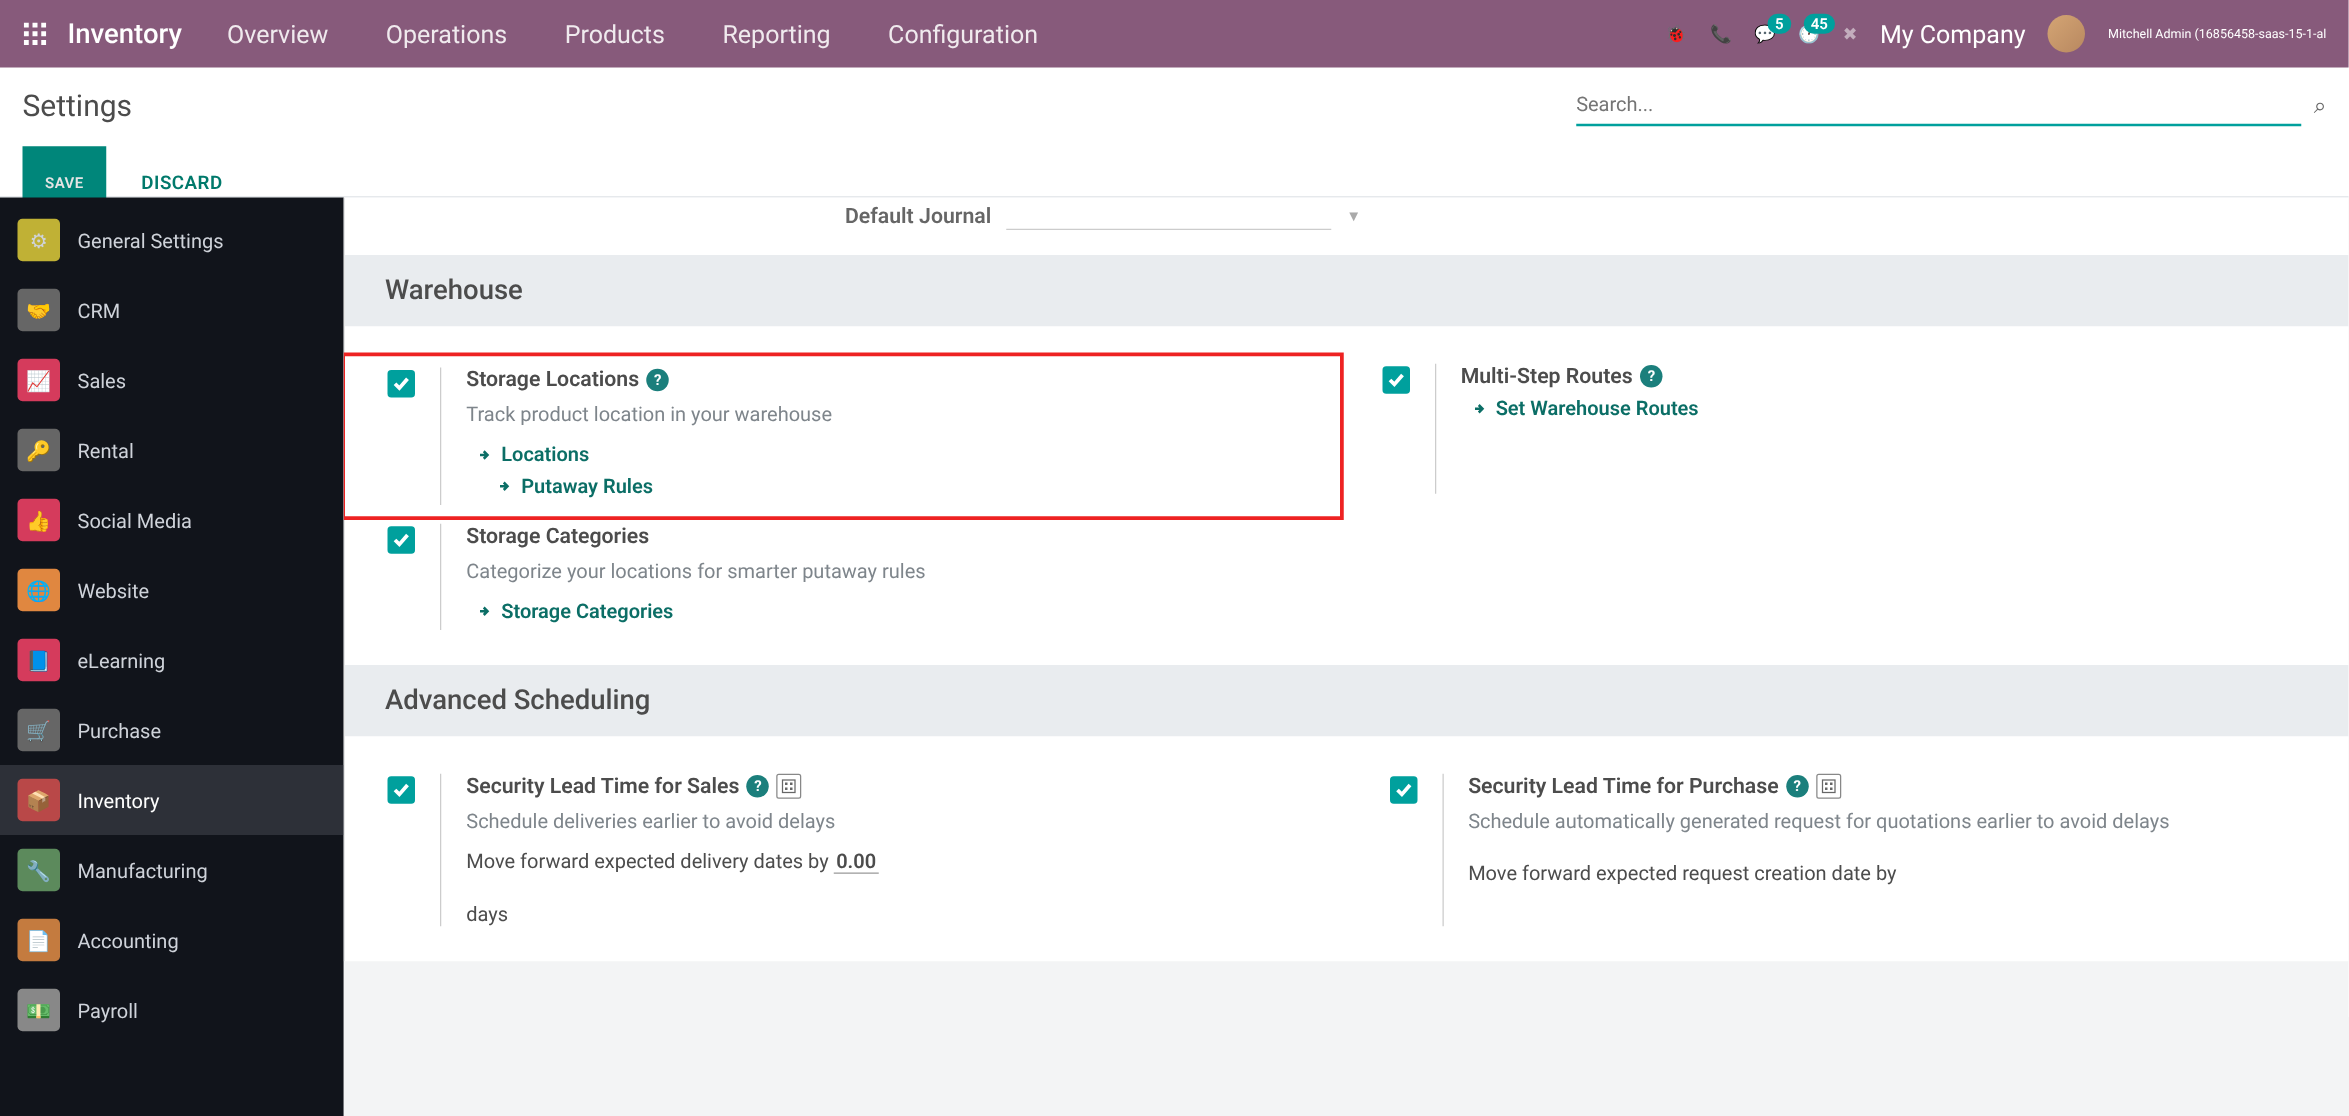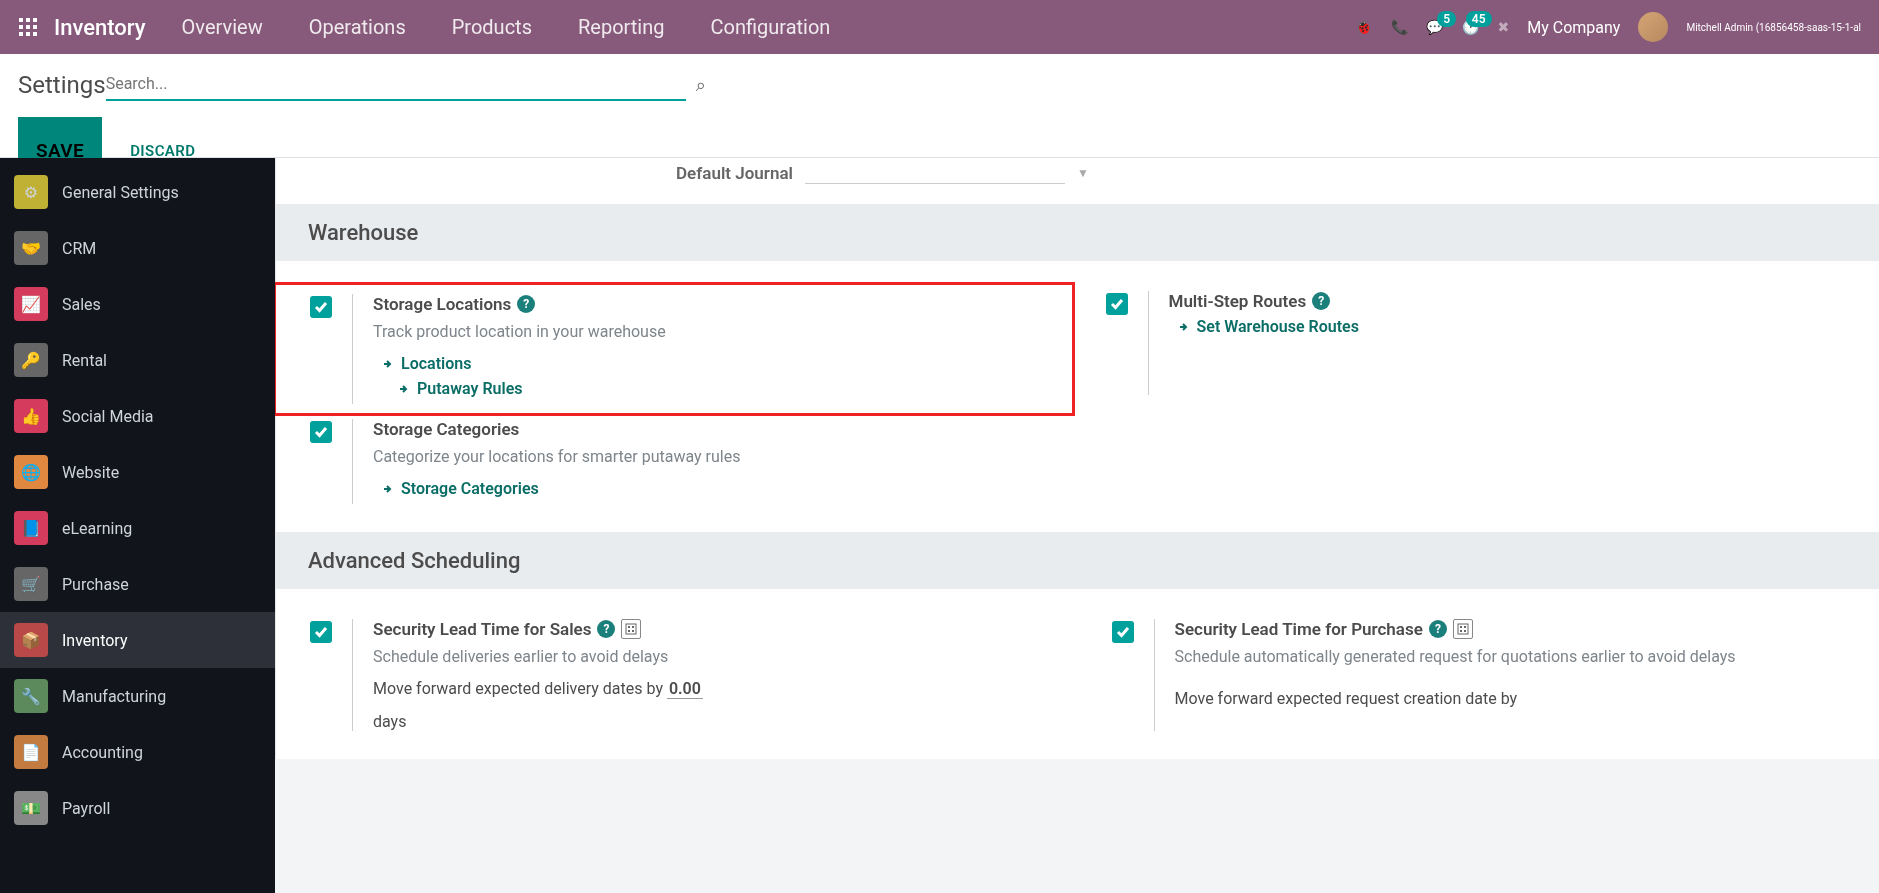--- a/index.html
+++ b/index.html
@@ -8,26 +8,26 @@
 .apps-icon{width:36px;height:36px;display:flex;align-items:center;justify-content:center;cursor:pointer}
 .apps-icon svg{fill:#fff}
 .app-name{font-size:22px;font-weight:500;margin:0 28px 0 8px}
 .topmenu{display:flex;gap:30px}
 .topmenu-item{font-size:20px;color:#f0eaee;cursor:pointer;padding:6px 8px}
 .topbar-right{margin-left:auto;display:flex;align-items:center;gap:18px;padding-right:8px}
 .badge{position:relative;display:inline-flex;align-items:center;cursor:pointer}
 .badge .count{position:absolute;top:-8px;right:-12px;background:#00a09d;color:#fff;border-radius:10px;padding:1px 6px;font-size:12px;font-weight:600}
 .avatar{width:30px;height:30px;border-radius:50%;background:linear-gradient(135deg,#d4a574,#b88860);display:inline-block}
 .subheader{height:104px;border-bottom:1px solid #dee2e6}
-.subheader-row1{display:flex;align-items:center;justify-content:flex-start;padding:14px 18px 6px 18px}
+.subheader-row1{display:flex;align-items:center;justify-content:space-between;padding:14px 18px 6px 18px}
 .subheader-title{font-size:24px;color:#4c4c4c}
 .search-box{width:580px;border:none;border-bottom:2px solid #00a09d;padding:6px 0;font-size:16px;outline:none;background:transparent}
 .search-wrap{display:flex;align-items:center;gap:10px}
 .subheader-row2{display:flex;align-items:center;gap:18px;padding:10px 18px}
-.btn-save{background:#00867a;color:#000000;border:none;padding:22px 18px;font-size:19px;font-weight:600;cursor:pointer;letter-spacing:.4px}
+.btn-save{background:#00867a;color:#e5e5e5;border:none;padding:22px 18px;font-size:12px;font-weight:600;cursor:pointer;letter-spacing:.4px}
 .btn-discard{background:transparent;color:#00796b;border:none;padding:9px 10px;font-size:15px;font-weight:600;cursor:pointer;letter-spacing:.4px}
 .body-wrap{display:flex;height:calc(100% - 158px)}
 .sidebar{width:275px;background:#11141b;color:#e9ecef;padding:6px 0;overflow-y:auto}
 .sidebar-item{display:flex;align-items:center;gap:14px;padding:11px 14px;cursor:pointer;color:#cfd3da;font-size:16px}
 .sidebar-item.active{background:#2d3038;color:#fff}
 .sidebar-icon{width:34px;height:34px;border-radius:4px;display:flex;align-items:center;justify-content:center;flex-shrink:0}
 .main{flex:1;background:#f3f4f5;overflow-y:auto}
 .main-inner{background:#fff;margin:0;border-left:1px solid #e6e6e6}
 .field-row{padding:4px 0 20px 400px;display:flex;align-items:center;gap:12px;color:#777}
 .field-row .caret{color:#aaa;font-size:12px}
@@ -85,21 +85,21 @@
     <div class="topmenu-item">Products</div>
     <div class="topmenu-item">Reporting</div>
     <div class="topmenu-item">Configuration</div>
   </div>
   <div class="topbar-right">
     <span style="cursor:pointer">🐞</span>
     <span style="cursor:pointer">📞</span>
     <span class="badge">💬<span class="count">5</span></span>
     <span class="badge">🕐<span class="count">45</span></span>
     <span style="opacity:.5;cursor:pointer">✖</span>
-    <span style="font-size:16px;cursor:pointer">My Company</span>
+    <span style="font-size:20px;cursor:pointer">My Company</span>
     <span class="avatar"></span>
     <span style="font-size:10px;cursor:pointer;white-space:nowrap;overflow:hidden;max-width:300px">Mitchell Admin (16856458-saas-15-1-al</span>
   </div>
 </div>
 
 <div class="subheader">
   <div class="subheader-row1">
     <div class="subheader-title">Settings</div>
     <div class="search-wrap">
       <input class="search-box" placeholder="Search..." style="">
@@ -267,21 +267,21 @@
                     <rect x="2" y="2" width="10" height="10" fill="none" stroke="#666"></rect>
                     <rect x="4" y="4" width="2" height="2" fill="#666"></rect>
                     <rect x="8" y="4" width="2" height="2" fill="#666"></rect>
                     <rect x="4" y="8" width="2" height="2" fill="#666"></rect>
                     <rect x="8" y="8" width="2" height="2" fill="#666"></rect>
                   </svg>
                 </span>
               </div>
             <div class="opt-desc">Schedule deliveries earlier to avoid delays</div>
             <div class="extra-text"><span>Move forward expected delivery dates by </span><span class="val">0.00</span></div>
-            <div class="extra-text" style="margin-top:14px">days</div>
+            <div class="extra-text" style="margin-top:24px">days</div>
           </div>
         </div>
 
         <div class="option-col">
           <div class="chk">
               <svg width="14" height="12" viewBox="0 0 14 12">
                 <path d="M2 6 L5.5 9.5 L12 2"></path>
               </svg>
             </div>
           <div class="vline"></div>

